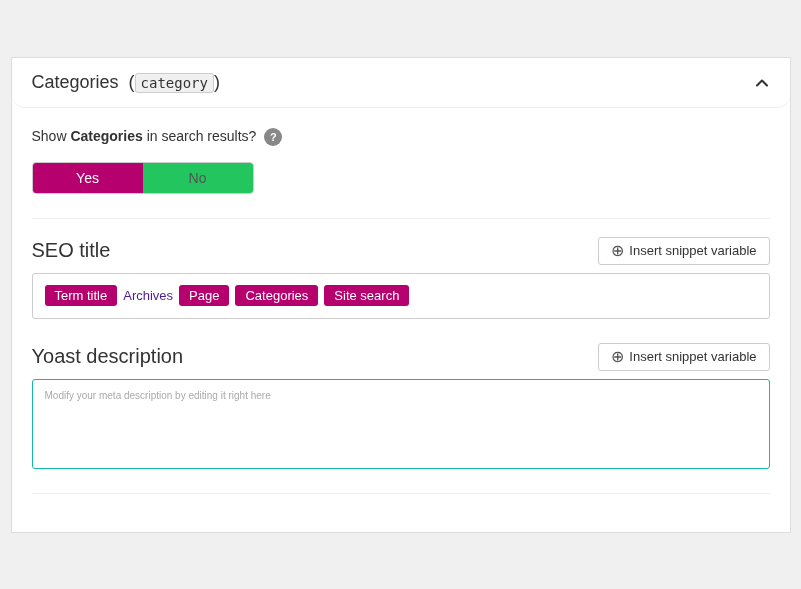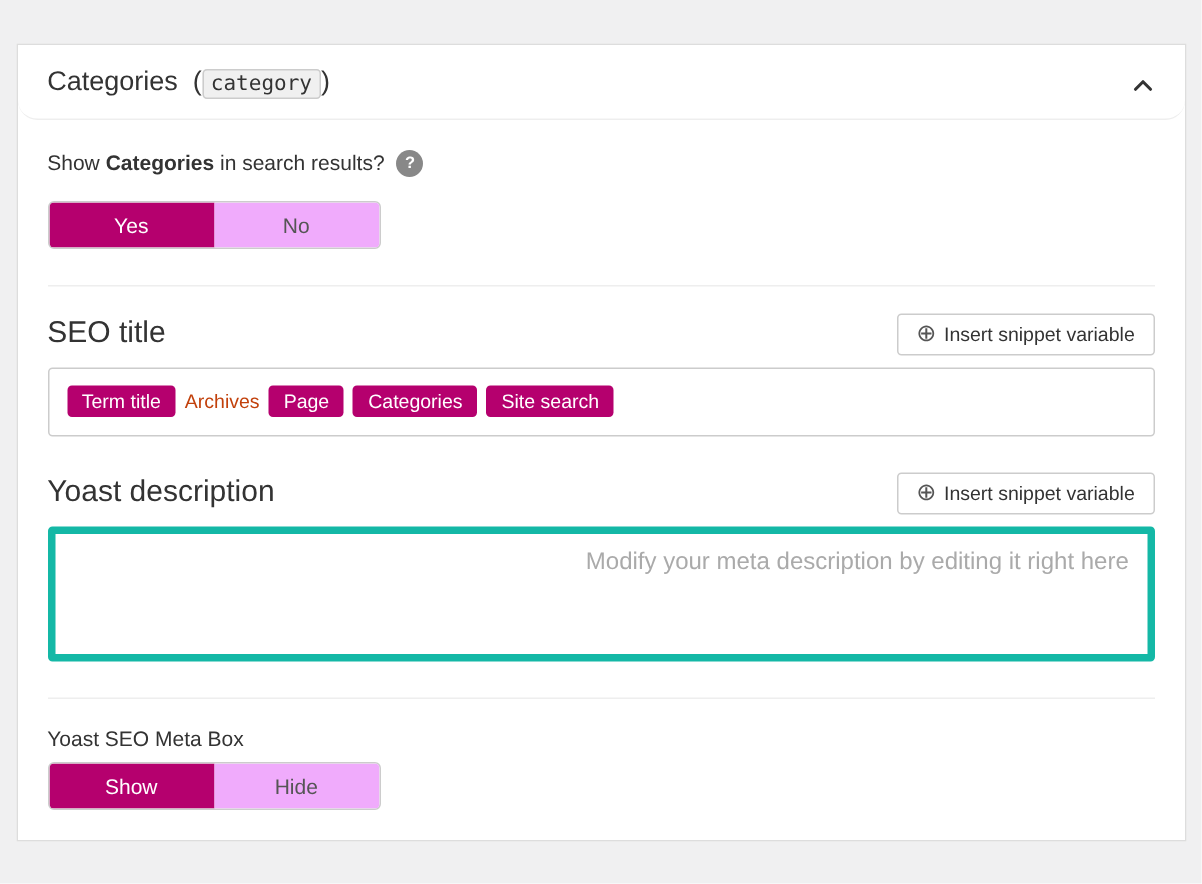--- a/index.html
+++ b/index.html
@@ -14,21 +14,21 @@
     }
     .panel {
       background: #fff;
       border: 1px solid #ddd;
       width: 780px;
       padding: 0;
     }
     .panel-header {
       display: flex;
       justify-content: space-between;
-      align-items: flex-end;
+      align-items: center;
       padding: 14px 20px;
       border-bottom: 1px solid #eee;
       border-radius: 13px;
     }
     .panel-title {
       font-size: 18px;
       font-weight: normal;
       color: #333;
     }
     .panel-title code {
@@ -87,21 +87,21 @@
       font-size: 14px;
       cursor: pointer;
       border: none;
       outline: none;
     }
     .toggle-btn.active {
       background: #b5006e;
       color: #fff;
     }
     .toggle-btn.inactive {
-      background: #f0abfc;
+      background: #22c55e;
       color: #555;
     }
     .field-section {
       margin-bottom: 24px;
     }
     .field-header {
       display: flex;
       justify-content: space-between;
       align-items: center;
       margin-bottom: 8px;
@@ -142,30 +142,29 @@
       display: inline-block;
       background: #b5006e;
       color: #fff;
       border-radius: 3px;
       padding: 3px 10px;
       font-size: 13px;
       cursor: default;
     }
     .snippet-text {
       font-size: 13px;
-      color: #c2410c;
+      color: #4c1d95;
     }
     .meta-desc-box {
-      border: 5px solid #14b8a6;
+      border: 1px solid #14b8a6;
       border-radius: 3px;
       padding: 10px 12px;
       min-height: 90px;
       color: #aaa;
-      font-size: 16px;
-      text-align: right;
+      font-size: 10px;
     }
     .meta-box-row {
       margin-top: 18px;
     }
     .meta-box-label {
       font-size: 14px;
       color: #333;
       margin-bottom: 8px;
     }
     .divider {
@@ -232,22 +231,15 @@
           <span>Insert snippet variable</span>
         </button>
       </div>
       <div class="meta-desc-box">
         <span>Modify your meta description by editing it right here</span>
       </div>
     </div>
 
     <hr class="divider">
 
-    <div class="meta-box-row">
-      <div class="meta-box-label">Yoast SEO Meta Box</div>
-      <div class="toggle-group">
-        <button class="toggle-btn active">Show</button>
-        <button class="toggle-btn inactive">Hide</button>
-      </div>
-    </div>
 
   </div>
 </div>
 
 </body></html>

